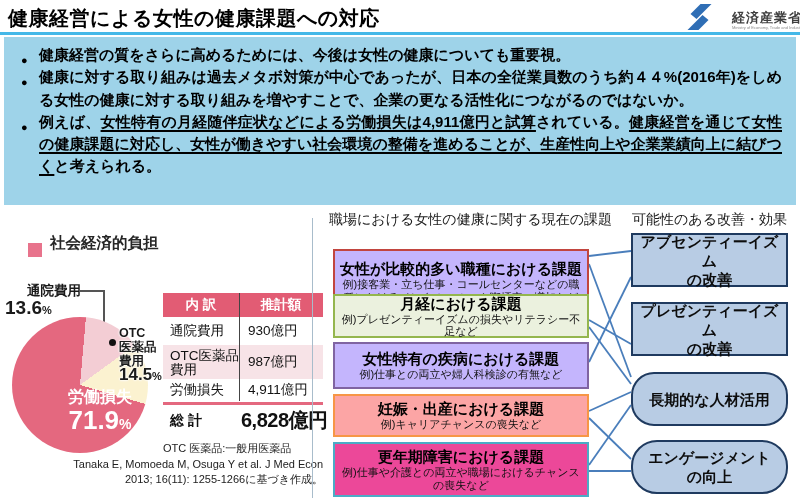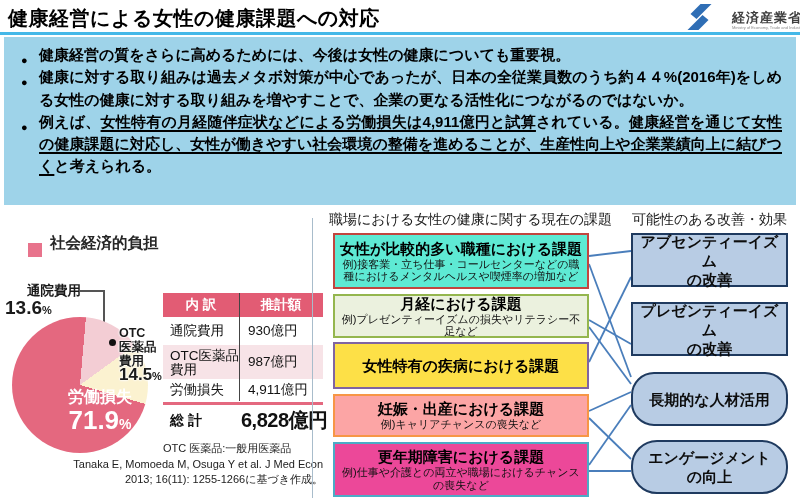--- a/index.html
+++ b/index.html
@@ -60,23 +60,23 @@
   .tbl-src { position:absolute; left:58px; top:457px; width:265px; text-align:right;
              font-size:11px; color:#222; line-height:15px; }
 
   
   .panel-div { position:absolute; left:312px; top:218px; width:1px; height:280px; background:#a8bccb; }
   .col-head { position:absolute; font-size:14px; color:#1a1a1a; }
   .mbox { position:absolute; left:333px; width:256px; display:flex; flex-direction:column;
           align-items:center; justify-content:center; text-align:center; z-index:2; }
   .mbox .mtitle { font-weight:bold; font-size:15px; color:#000; line-height:17px; }
   .mbox .mex { font-size:11px; color:#111; line-height:12.5px; margin-top:1px; padding:0 6px; }
-  .mb1 { top:233px; height:56px; background:#5eead4; border:2.5px solid #C2453F; }
+  .mb1 { top:249px; height:56px; background:#c4b5fd; border:2.5px solid #C2453F;justify-content:flex-end; }
   .mb2 { top:294px; height:44px; background:#EBF1DE; border:2.5px solid #94B64E; }
-  .mb3 { top:342px; height:47px; background:#fde047; border:2.5px solid #8064A2; }
+  .mb3 { top:342px; height:47px; background:#c4b5fd; border:2.5px solid #8064A2; }
   .mb4 { top:394px; height:43px; background:#fca5a5; border:2.5px solid #F79646; }
   .mb5 { top:442px; height:55px; background:#ec4899; border:2.5px solid #4BACC6; }
   .rbox { position:absolute; left:631px; width:157px; height:54px; background:#B8CCE4;
           border:2.5px solid #1F3A5F; display:flex; flex-direction:column; align-items:center;
           justify-content:center; text-align:center; font-size:15px; font-weight:bold;
           color:#0d0d0d; line-height:19px; z-index:2; }
   .rb1 { top:233px; } .rb2 { top:302px; } .rb3 { top:372px;border-radius:23px; } .rb4 { top:440px;border-radius:26px; }
   #wires { position:absolute; left:0; top:0; width:800px; height:502px; pointer-events:none; z-index:1; }
 </style>
 </head>
@@ -179,20 +179,21 @@
   <div class="mbox mb1">
     <div class="mtitle">女性が比較的多い職種における課題</div>
     <div class="mex">例)接客業・立ち仕事・コールセンターなどの職種におけるメンタルヘルスや喫煙率の増加など</div>
   </div>
   <div class="mbox mb2">
     <div class="mtitle">月経における課題</div>
     <div class="mex">例)プレゼンティーイズムの損失やリテラシー不足など</div>
   </div>
   <div class="mbox mb3">
     <div class="mtitle">女性特有の疾病における課題</div>
+    <div class="mex">例)仕事との両立や婦人科検診の有無など</div>
   </div>
   <div class="mbox mb4">
     <div class="mtitle">妊娠・出産における課題</div>
     <div class="mex">例)キャリアチャンスの喪失など</div>
   </div>
   <div class="mbox mb5">
     <div class="mtitle">更年期障害における課題</div>
     <div class="mex">例)仕事や介護との両立や職場におけるチャンスの喪失など</div>
   </div>
 

